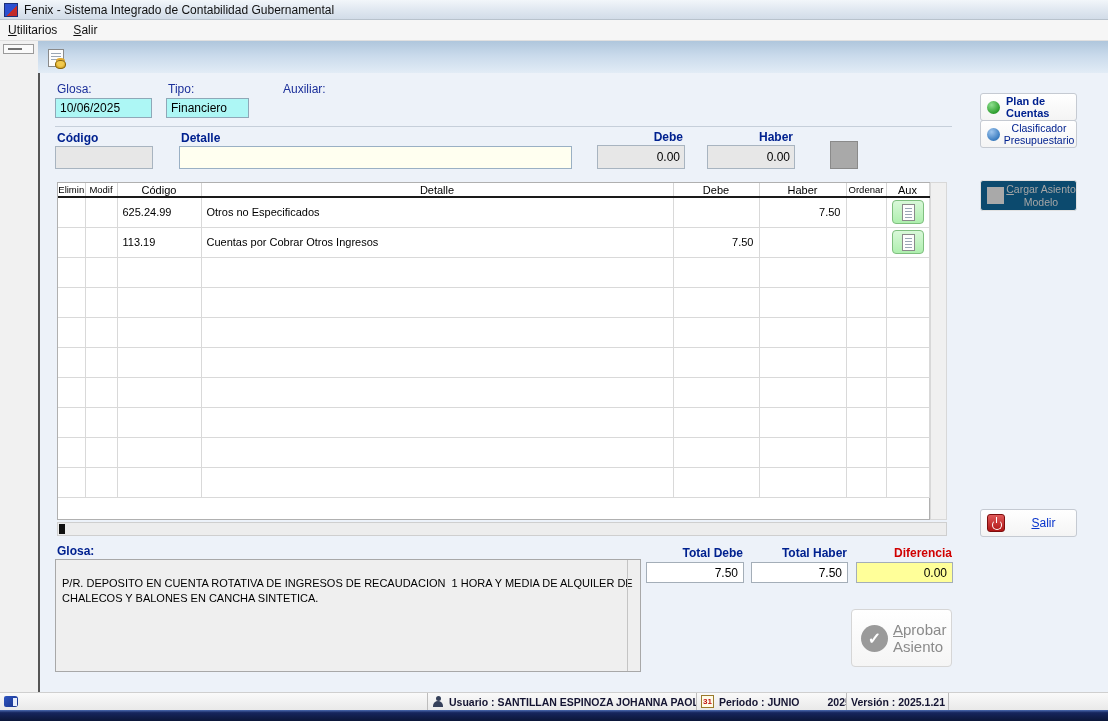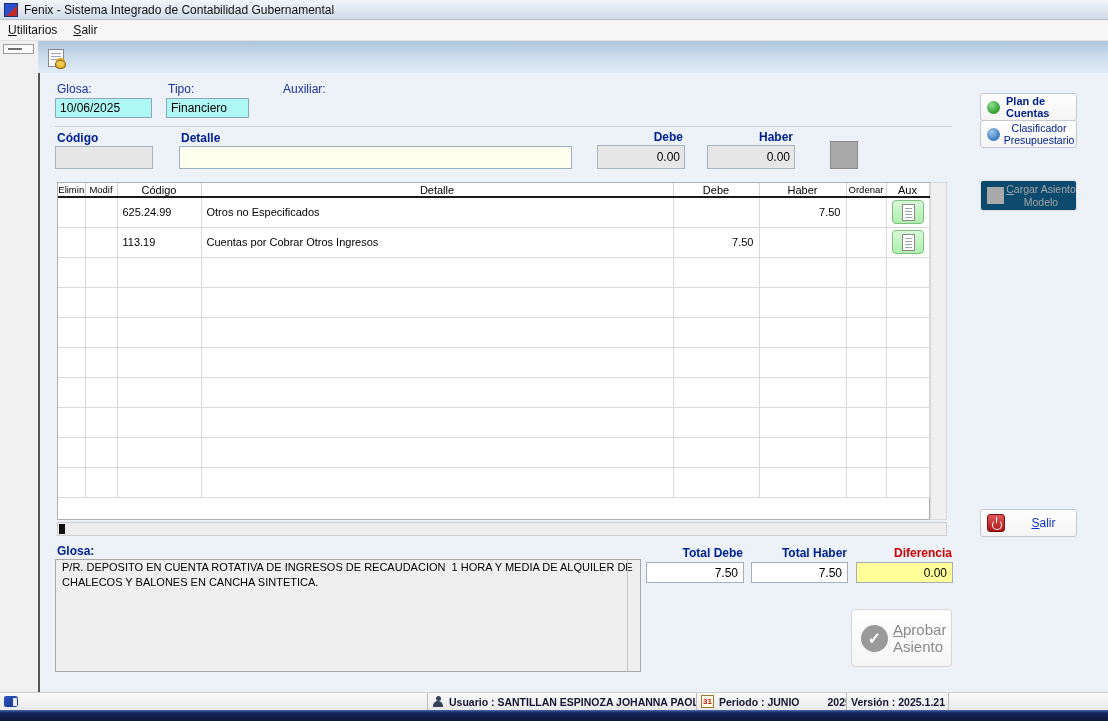--- a/index.html
+++ b/index.html
@@ -79,21 +79,21 @@
 
   
   #vscroll { left:930px; top:182px; width:17px; height:338px; background:#f0f0f0;
     border:1px solid #d8d8d8; }
   #hscroll { left:57px; top:522px; width:890px; height:14px; background:#ededed;
     border:1px solid #cfcfcf; }
   #hscroll-thumb { position:absolute; left:1px; top:1px; width:6px; height:10px; background:#111; }
 
   
   #glosa-box { left:55px; top:559px; width:586px; height:113px; background:#efefef;
-    border:1px solid #a8a8a8; padding:0 6px; font-size:11px; color:#000;
+    border:1px solid #a8a8a8; padding:16px 6px; font-size:11px; color:#000;
     white-space:pre-wrap; line-height:1.35; }
   .glosa-track { left:627px; top:560px; width:12px; height:111px; border-left:1px solid #c4c4c4; }
 
   
   .tot-lbl { font-size:12px; font-weight:bold; color:#00218f; text-align:right; }
   .tot-box { background:#fff; border:1px solid #a4aeb8; font-size:12px; color:#000;
     display:flex; align-items:center; justify-content:flex-end; padding:0 5px; }
   #dif-lbl { color:#d00000; }
   #dif-box { background:#ffff99; }
 

